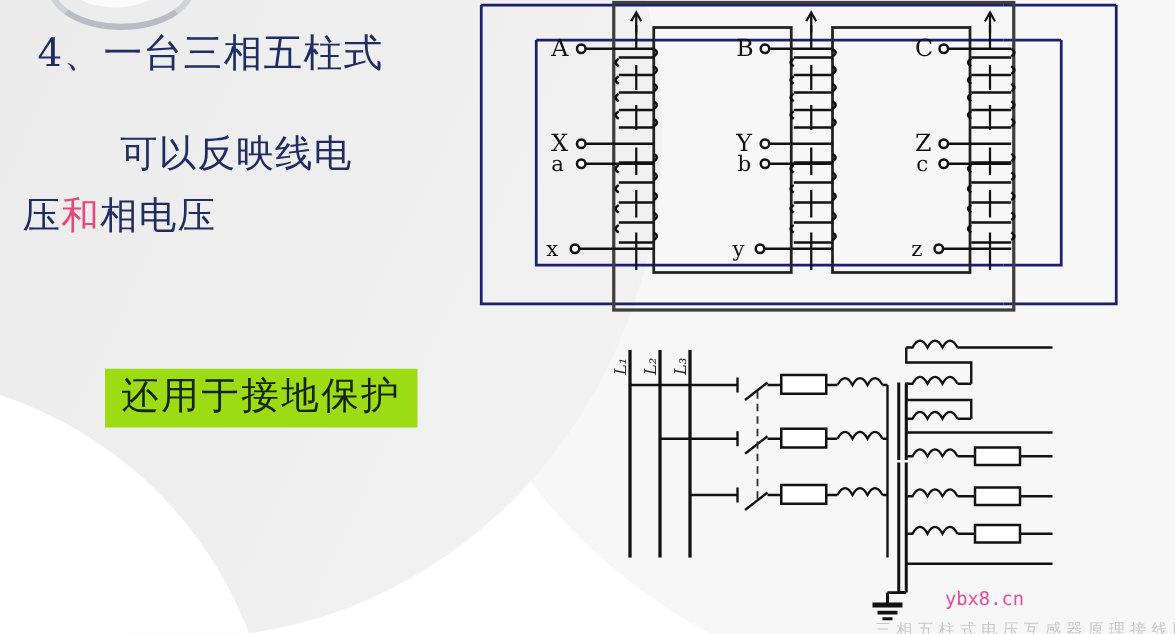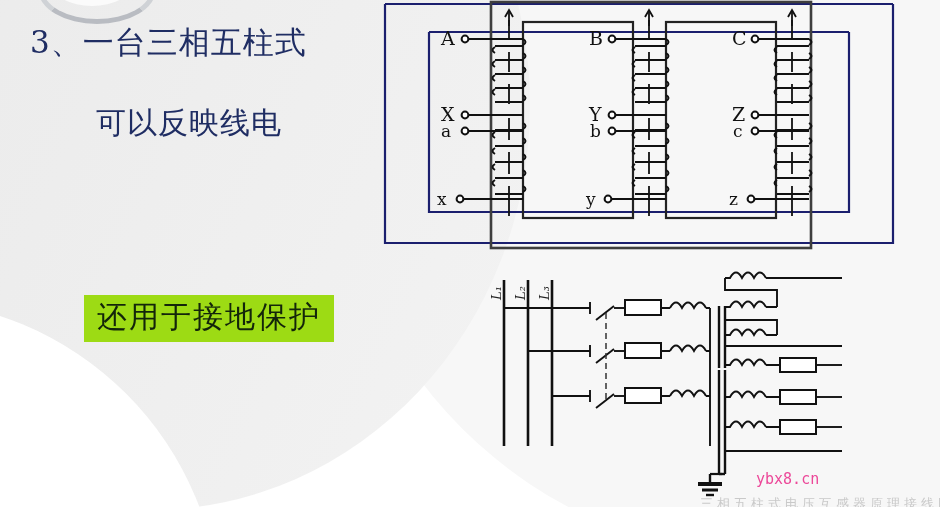--- a/index.html
+++ b/index.html
@@ -129,24 +129,25 @@
 <body>
 
 <div id="slide">
 
   <div class="bg-blob2"></div>
   <div class="bg-blob"></div>
   <div class="bg-white-left"></div>
   <div class="bg-arc"></div>
   <div class="bg-arc-inner"></div>
 
-  <div class="txt" id="title-line">3、一台三相五柱式</div>
+  <div class="txt" id="title-line">4、一台三相五柱式</div>
 
   <div class="txt" id="sub-line-1">可以反映线电</div>
 
+  <div class="txt" id="sub-line-2"><span>压</span><span class="accent">和</span><span>相电压</span></div>
 
   <div id="green-box">还用于接地保护</div>
 
   <div id="fig-transformer">
     <svg width="557" height="250" viewBox="0 0 557 250" xmlns="http://www.w3.org/2000/svg">
       <g fill="none" stroke="#1b1f6e" stroke-width="2.2">
 
         <path d="M2,4 L2,243 L420,243"></path>
         <path d="M2,4 L420,4"></path>
         <path d="M510,4 L510,243 L420,243"></path>

